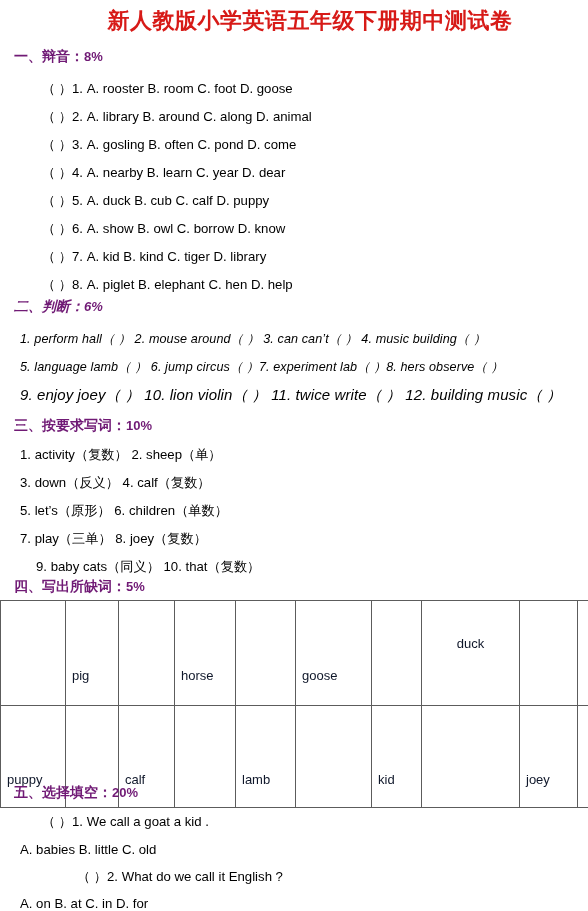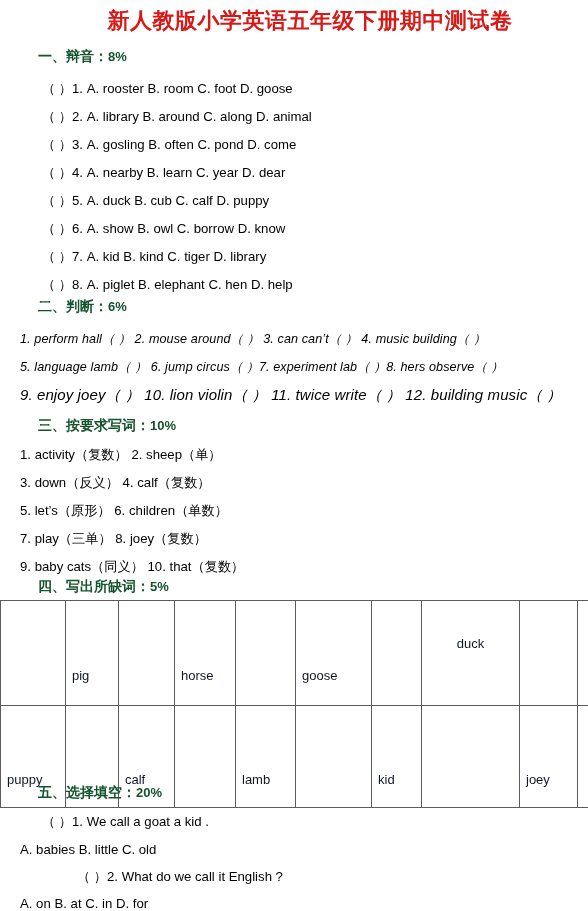--- a/index.html
+++ b/index.html
@@ -27,25 +27,25 @@
     font-weight: bold;
     font-size: 22px;
     letter-spacing: 0.5px;
     color: #d71a17;
     white-space: nowrap;
   }
 
   
   .sec-head {
     position: absolute;
-    left: 38px;
+    left: 14px;
     font-family: "Liberation Serif", "DejaVu Serif", serif;
     font-weight: bold;
     font-size: 14px;
-    color: #14532d;
+    color: #701a75;
     white-space: nowrap;
   }
   .sec-head .pct {
     font-family: "Liberation Sans", "DejaVu Sans", sans-serif;
     font-weight: bold;
     font-size: 13px;
   }
 
   
   .line {
@@ -100,37 +100,37 @@
 
 <div class="line indent" style="top:81px;">（ ）1. A. rooster B. room C. foot D. goose</div>
 <div class="line indent" style="top:109px;">（ ）2. A. library B. around C. along D. animal</div>
 <div class="line indent" style="top:137px;">（ ）3. A. gosling B. often C. pond D. come</div>
 <div class="line indent" style="top:165px;">（ ）4. A. nearby B. learn C. year D. dear</div>
 <div class="line indent" style="top:193px;">（ ）5. A. duck B. cub C. calf D. puppy</div>
 <div class="line indent" style="top:221px;">（ ）6. A. show B. owl C. borrow D. know</div>
 <div class="line indent" style="top:249px;">（ ）7. A. kid B. kind C. tiger D. library</div>
 <div class="line indent" style="top:277px;">（ ）8. A. piglet B. elephant C. hen D. help</div>
 
-<div class="sec-head" style="top:298px;">
+<div class="sec-head" style="top:298px;font-style:italic;">
   <span>二、判断：</span><span class="pct">6%</span>
 </div>
 
 <div class="line wide" style="top:331px; font-size:12.6px;">1. perform hall（ ）  2. mouse around（ ）   3. can can’t（ ）  4. music building（ ）</div>
 <div class="line wide" style="top:359px; font-size:12.6px;">5. language lamb（ ）  6. jump circus（ ）7. experiment lab（ ）8. hers observe（ ）</div>
 <div class="line wide" style="top:387px; font-size:15px;">9. enjoy joey（ ）  10. lion violin（ ）  11. twice write（ ）  12. building music（ ）</div>
 
 <div class="sec-head" style="top:417px;">
   <span>三、按要求写词：</span><span class="pct">10%</span>
 </div>
 
 <div class="line flush" style="top:447px;">1. activity（复数）  2. sheep（单）</div>
 <div class="line flush" style="top:475px;">3. down（反义）  4. calf（复数）</div>
 <div class="line flush" style="top:503px;">5. let’s（原形）  6. children（单数）</div>
 <div class="line flush" style="top:531px;">7. play（三单）  8. joey（复数）</div>
-<div class="line flush" style="top:559px;">9. baby cats（同义）  10. that（复数）</div>
+<div class="line flush" style="top:559px;margin-left:16px;">9. baby cats（同义）  10. that（复数）</div>
 
 <div class="sec-head" style="top:578px;">
   <span>四、写出所缺词：</span><span class="pct">5%</span>
 </div>
 
 <div class="tbl-wrap">
   <table class="grid">
     <tbody>
         <tr class="r1">
       <td style="width:52px;"></td>

